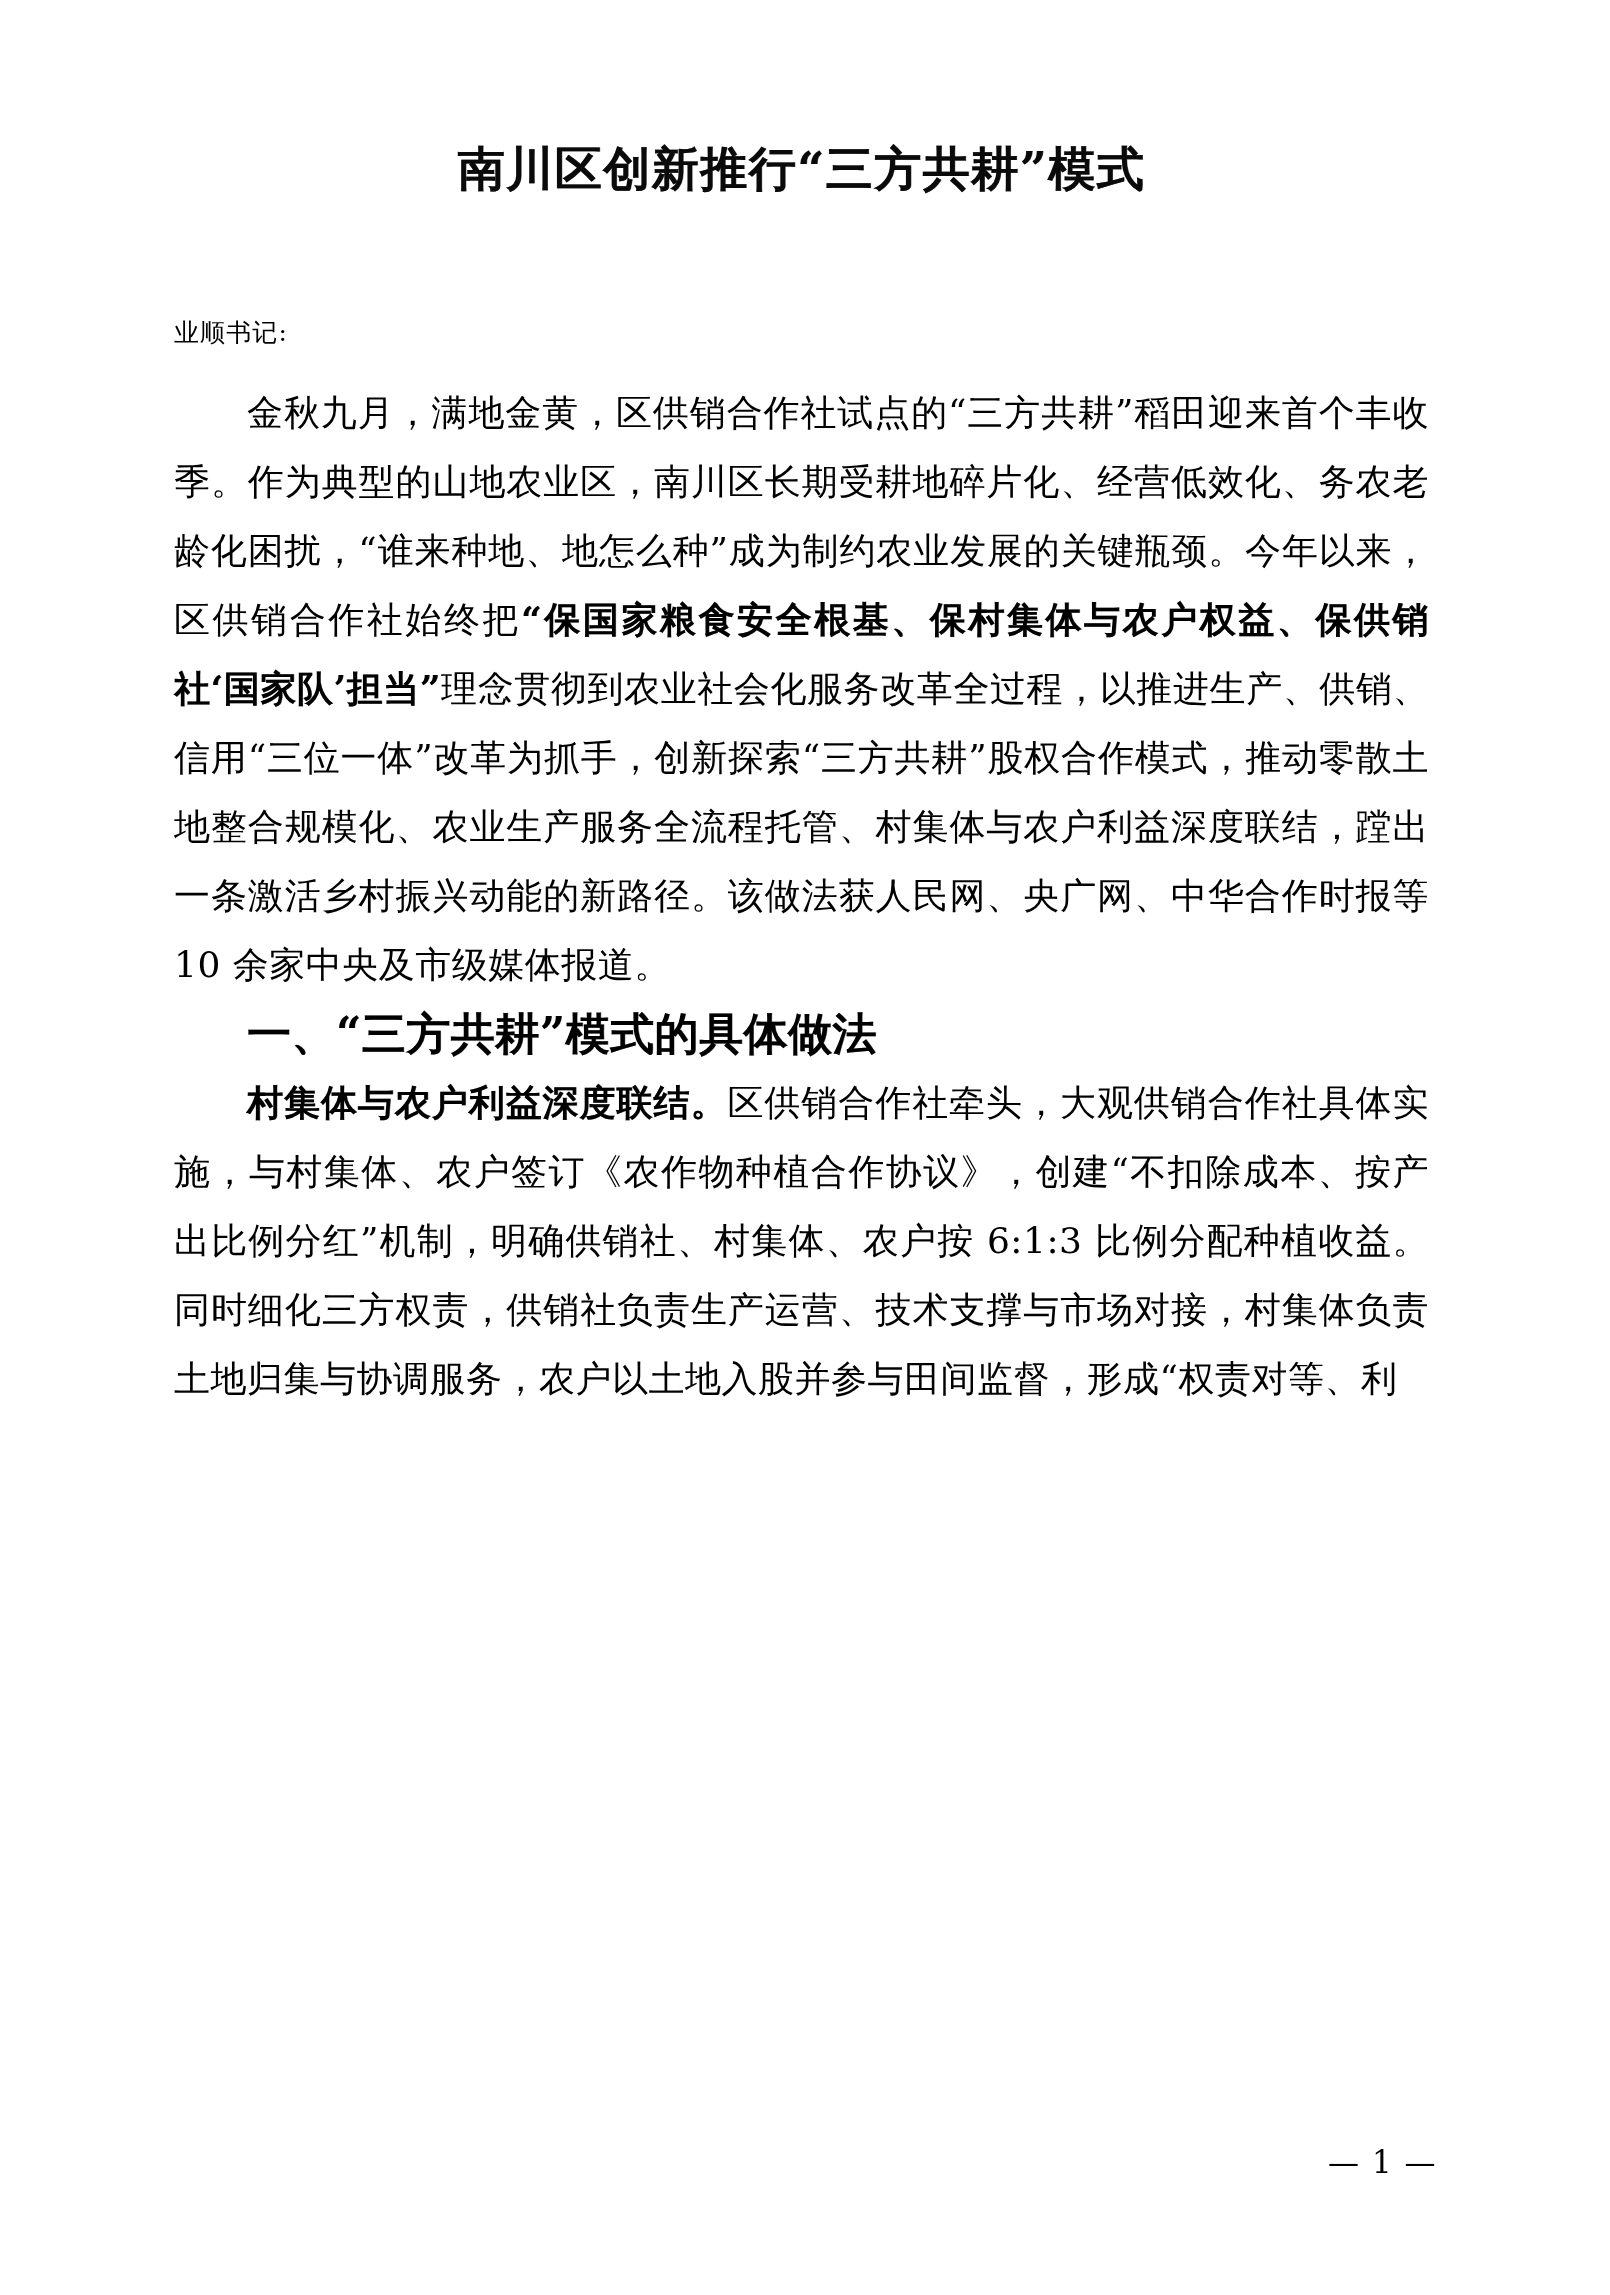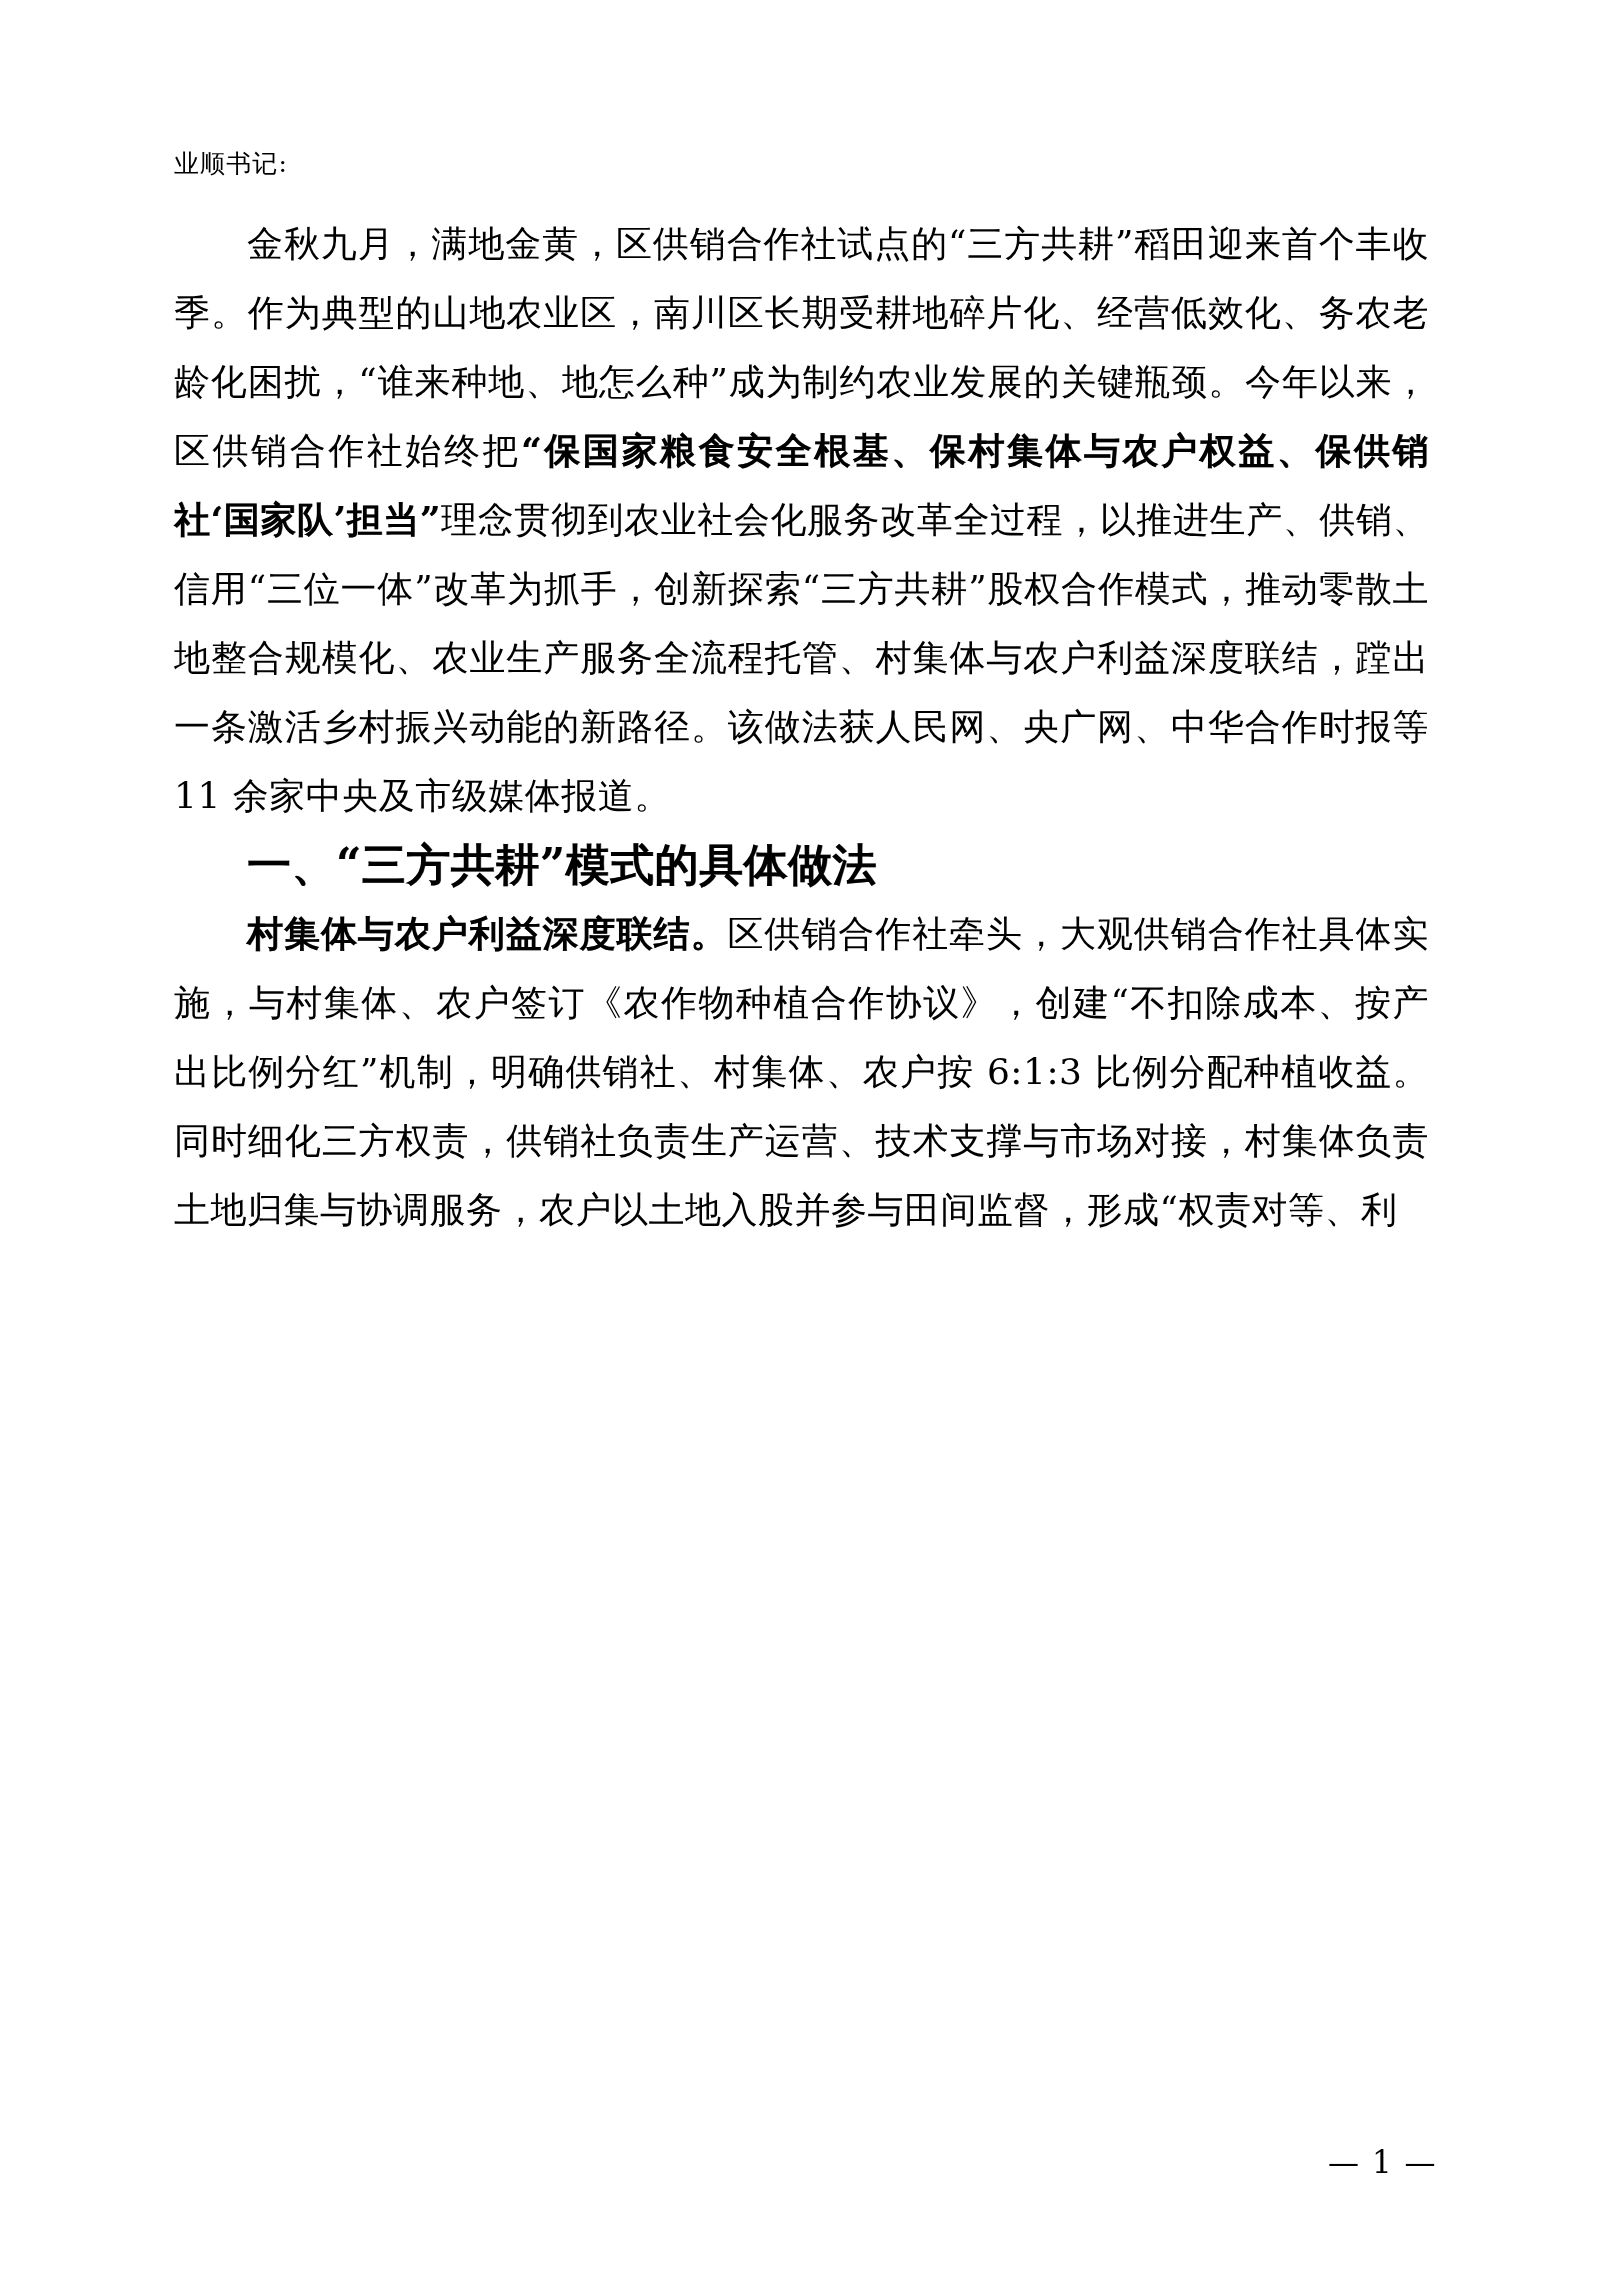--- a/index.html
+++ b/index.html
@@ -82,26 +82,27 @@
   }
 </style>
 </head>
 <body>
 
 <div class="page">
 
   <div class="content">
 
     <div class="doc-title">
+      <span class="tline">南川区创新推行“三方共耕”模式</span>
     </div>
 
     <div class="salutation">业顺书记:</div>
 
     <p class="para first">
-      <span>金秋九月，满地金黄，区供销合作社试点的“三方共耕”稻田迎来首个丰收季。作为典型的山地农业区，南川区长期受耕地碎片化、经营低效化、务农老龄化困扰，“谁来种地、地怎么种”成为制约农业发展的关键瓶颈。今年以来，区供销合作社始终把</span><b>“保国家粮食安全根基、保村集体与农户权益、保供销社‘国家队’担当”</b><span>理念贯彻到农业社会化服务改革全过程，以推进生产、供销、信用“三位一体”改革为抓手，创新探索“三方共耕”股权合作模式，推动零散土地整合规模化、农业生产服务全流程托管、村集体与农户利益深度联结，蹚出一条激活乡村振兴动能的新路径。该做法获人民网、央广网、中华合作时报等 11 余家中央及市级媒体报道。</span>
+      <span>金秋九月，满地金黄，区供销合作社试点的“三方共耕”稻田迎来首个丰收季。作为典型的山地农业区，南川区长期受耕地碎片化、经营低效化、务农老龄化困扰，“谁来种地、地怎么种”成为制约农业发展的关键瓶颈。今年以来，区供销合作社始终把</span><b>“保国家粮食安全根基、保村集体与农户权益、保供销社‘国家队’担当”</b><span>理念贯彻到农业社会化服务改革全过程，以推进生产、供销、信用“三位一体”改革为抓手，创新探索“三方共耕”股权合作模式，推动零散土地整合规模化、农业生产服务全流程托管、村集体与农户利益深度联结，蹚出一条激活乡村振兴动能的新路径。该做法获人民网、央广网、中华合作时报等 10 余家中央及市级媒体报道。</span>
     </p>
 
     <p class="heading">一、“三方共耕”模式的具体做法</p>
 
     <p class="para">
       <b>村集体与农户利益深度联结。</b><span>区供销合作社牵头，大观供销合作社具体实施，与村集体、农户签订《农作物种植合作协议》，创建“不扣除成本、按产出比例分红”机制，明确供销社、村集体、农户按 6:1:3 比例分配种植收益。同时细化三方权责，供销社负责生产运营、技术支撑与市场对接，村集体负责土地归集与协调服务，农户以土地入股并参与田间监督，形成“权责对等、利</span>
     </p>
 
   </div>
 

